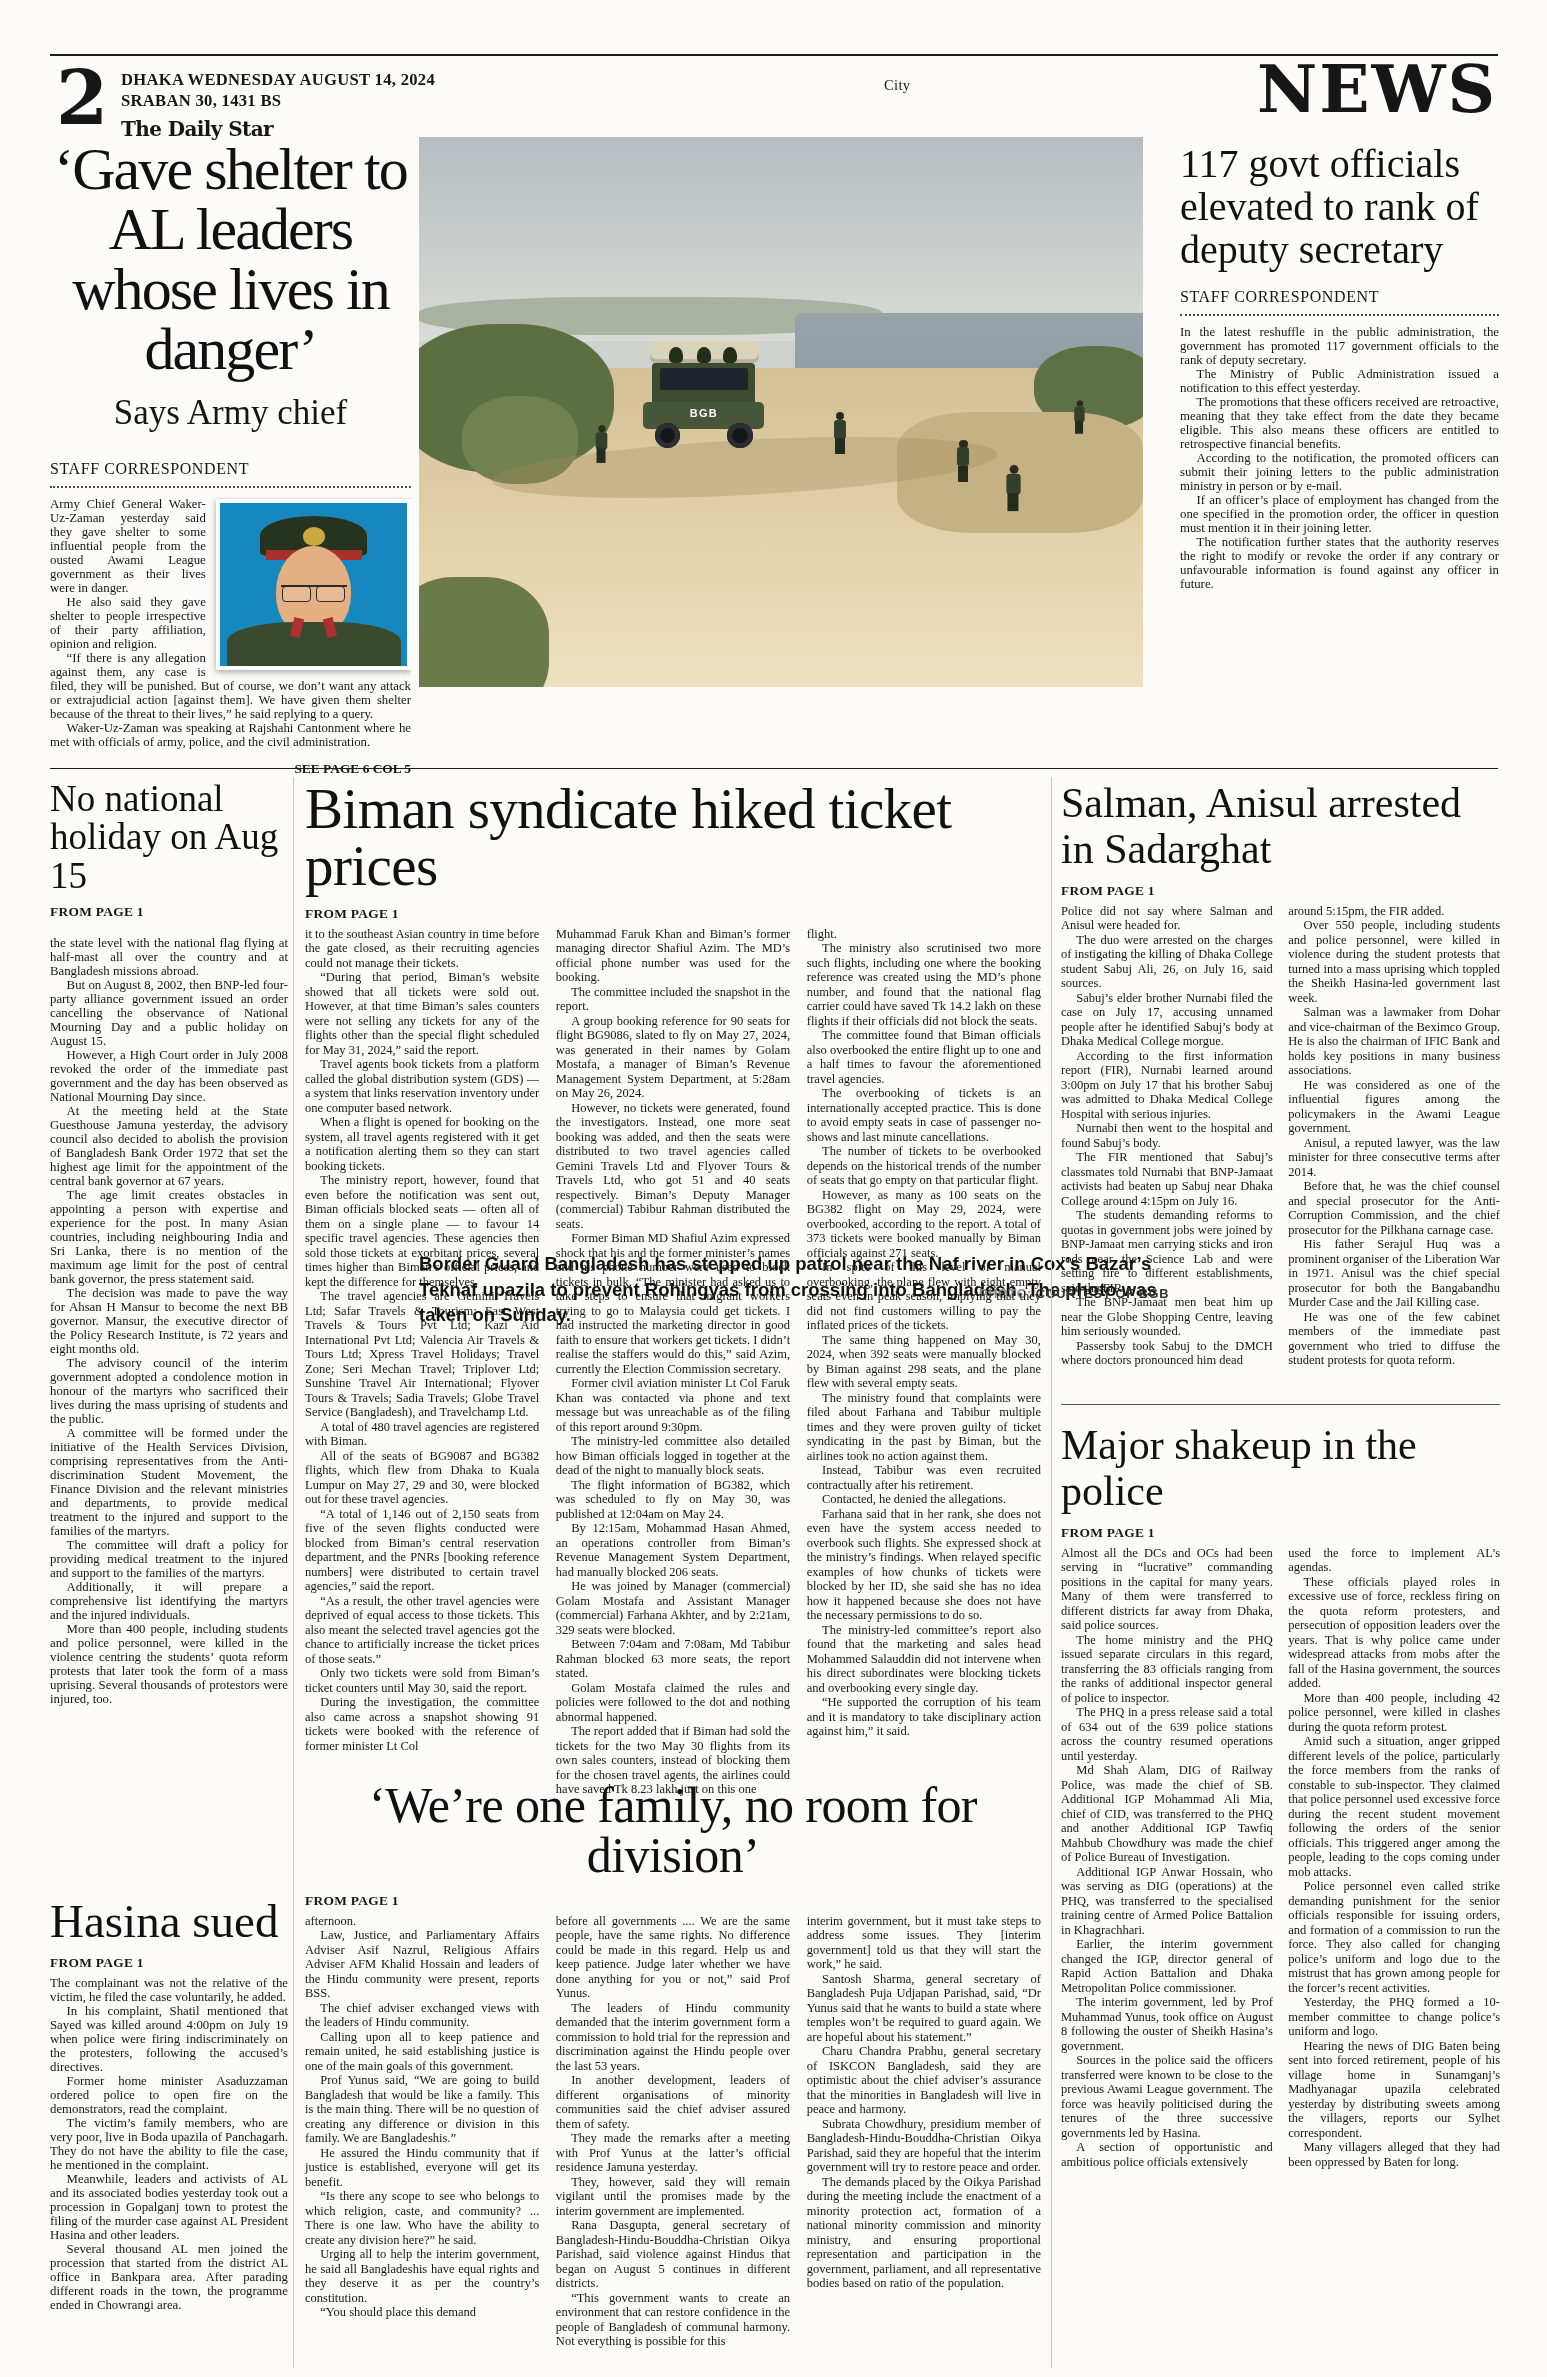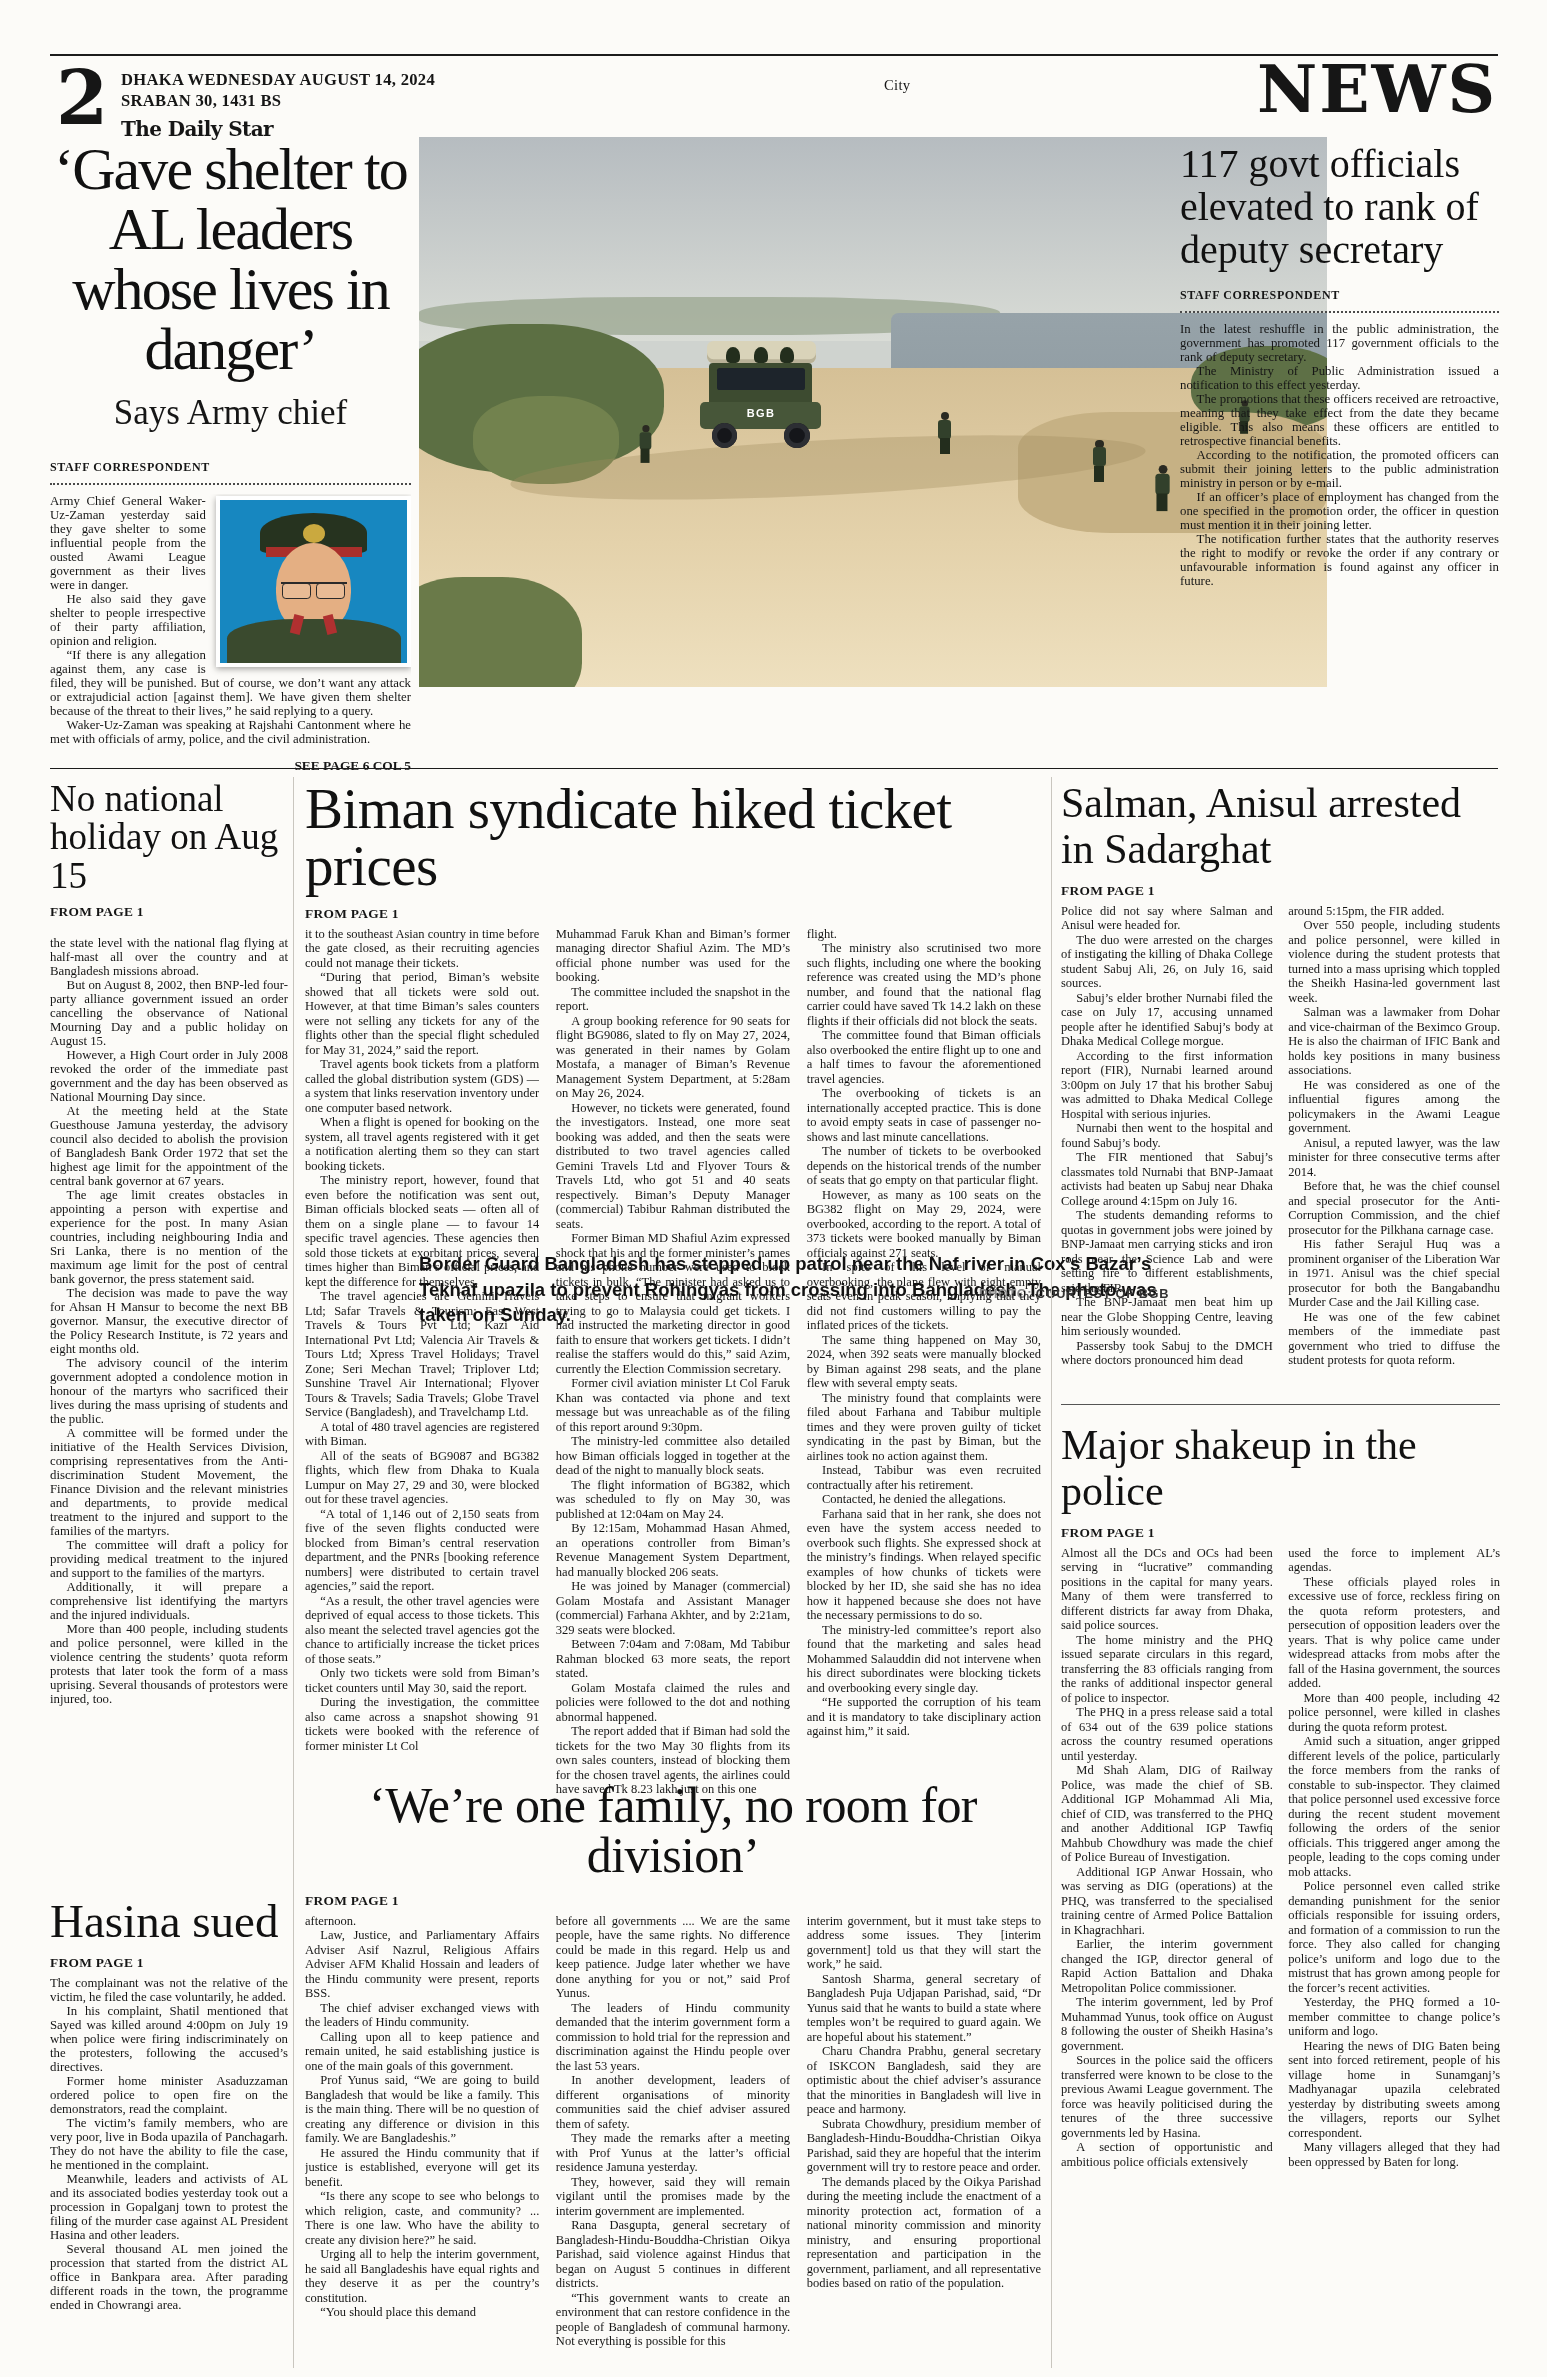--- a/index.html
+++ b/index.html
@@ -13,21 +13,21 @@
   
   .pagenum { font-size:75px; font-weight:bold; line-height:1; font-family:"DejaVu Serif", serif; }
   .dateline { font-size:16.6px; font-weight:bold; letter-spacing:0.3px; line-height:1.25; font-family:"Liberation Serif", serif; }
   .masthead { font-size:20px; font-weight:bold; font-family:"DejaVu Serif", serif; letter-spacing:-0.6px; }
   .cityfolio { font-size:14.7px; letter-spacing:0.3px; }
   .newslogo { font-size:66px; font-weight:bold; font-family:"DejaVu Serif", serif; letter-spacing:1.9px; line-height:1; }
 
   
   .hl { font-weight:normal; font-family:"Liberation Serif", serif; color:#111; }
   .kicker { font-size:13.4px; font-weight:bold; letter-spacing:0.3px; }
-  .byline { font-size:12px; font-weight:bold; letter-spacing:0.6px; border-bottom:2.6px dotted #4a4a4a; padding-bottom:7.7px; }
+  .byline { font-size:16px; font-weight:normal; letter-spacing:0.6px; border-bottom:2.6px dotted #4a4a4a; padding-bottom:7.7px; }
   .paras p { font-size:12.8px; line-height:14px; text-align:justify; text-indent:16.6px; }
   .paras p:first-child { text-indent:0; }
   .cols { display:flex; gap:16.6px; }
   .col { flex:1 1 0; overflow:hidden; }
   .col p { font-size:12.5px; line-height:14.5px; text-align:justify; text-indent:15.3px; }
   .col p:first-child { text-indent:0; }
   .seepage { font-size:13.4px; font-weight:bold; text-align:right; }
 
   
   .a1-h { font-size:60px; line-height:1.0; letter-spacing:-1.9px; text-align:center; }
@@ -114,21 +114,21 @@
         <span class="p-glass"></span>
         <span class="p-shoulders"></span>
         <span class="p-tab1"></span>
         <span class="p-tab2"></span>
       </span>
       <span><p>Army Chief General Waker-Uz-Zaman yesterday said they gave shelter to some influential people from the ousted Awami League government as their lives were in danger.</p><p>He also said they gave shelter to people irrespective of their party affiliation, opinion and religion.</p><p>“If there is any allegation against them, any case is filed, they will be punished. But of course, we don’t want any attack or extrajudicial action [against them]. We have given them shelter because of the threat to their lives,” he said replying to a query.</p><p>Waker-Uz-Zaman was speaking at Rajshahi Cantonment where he met with officials of army, police, and the civil administration.</p></span>
     </div>
     <div class="seepage" style="margin-top:2.6px;">SEE PAGE 6 COL 5</div>
   </section>
 
-  <figure class="abs photo" style="left:419px; top:137px; width:908px; height:550px;">
+  <figure class="abs photo" style="left:419px; top:137px; width:724px; height:550px;">
     <div class="ph-sky"></div>
     <div class="ph-farbank"></div>
     <div class="ph-water"></div>
     <div class="ph-sand"></div>
     <div class="ph-green-l1"></div>
     <div class="ph-green-l2"></div>
     <div class="ph-green-bl"></div>
     <div class="ph-green-r"></div>
     <div class="ph-slope-r"></div>
     <div class="ph-track"></div>

